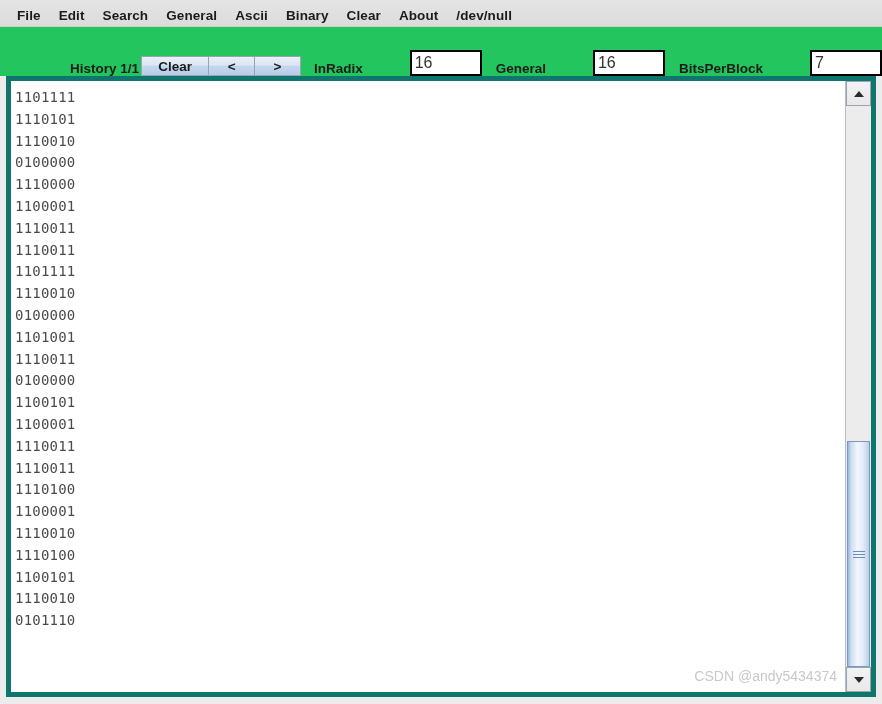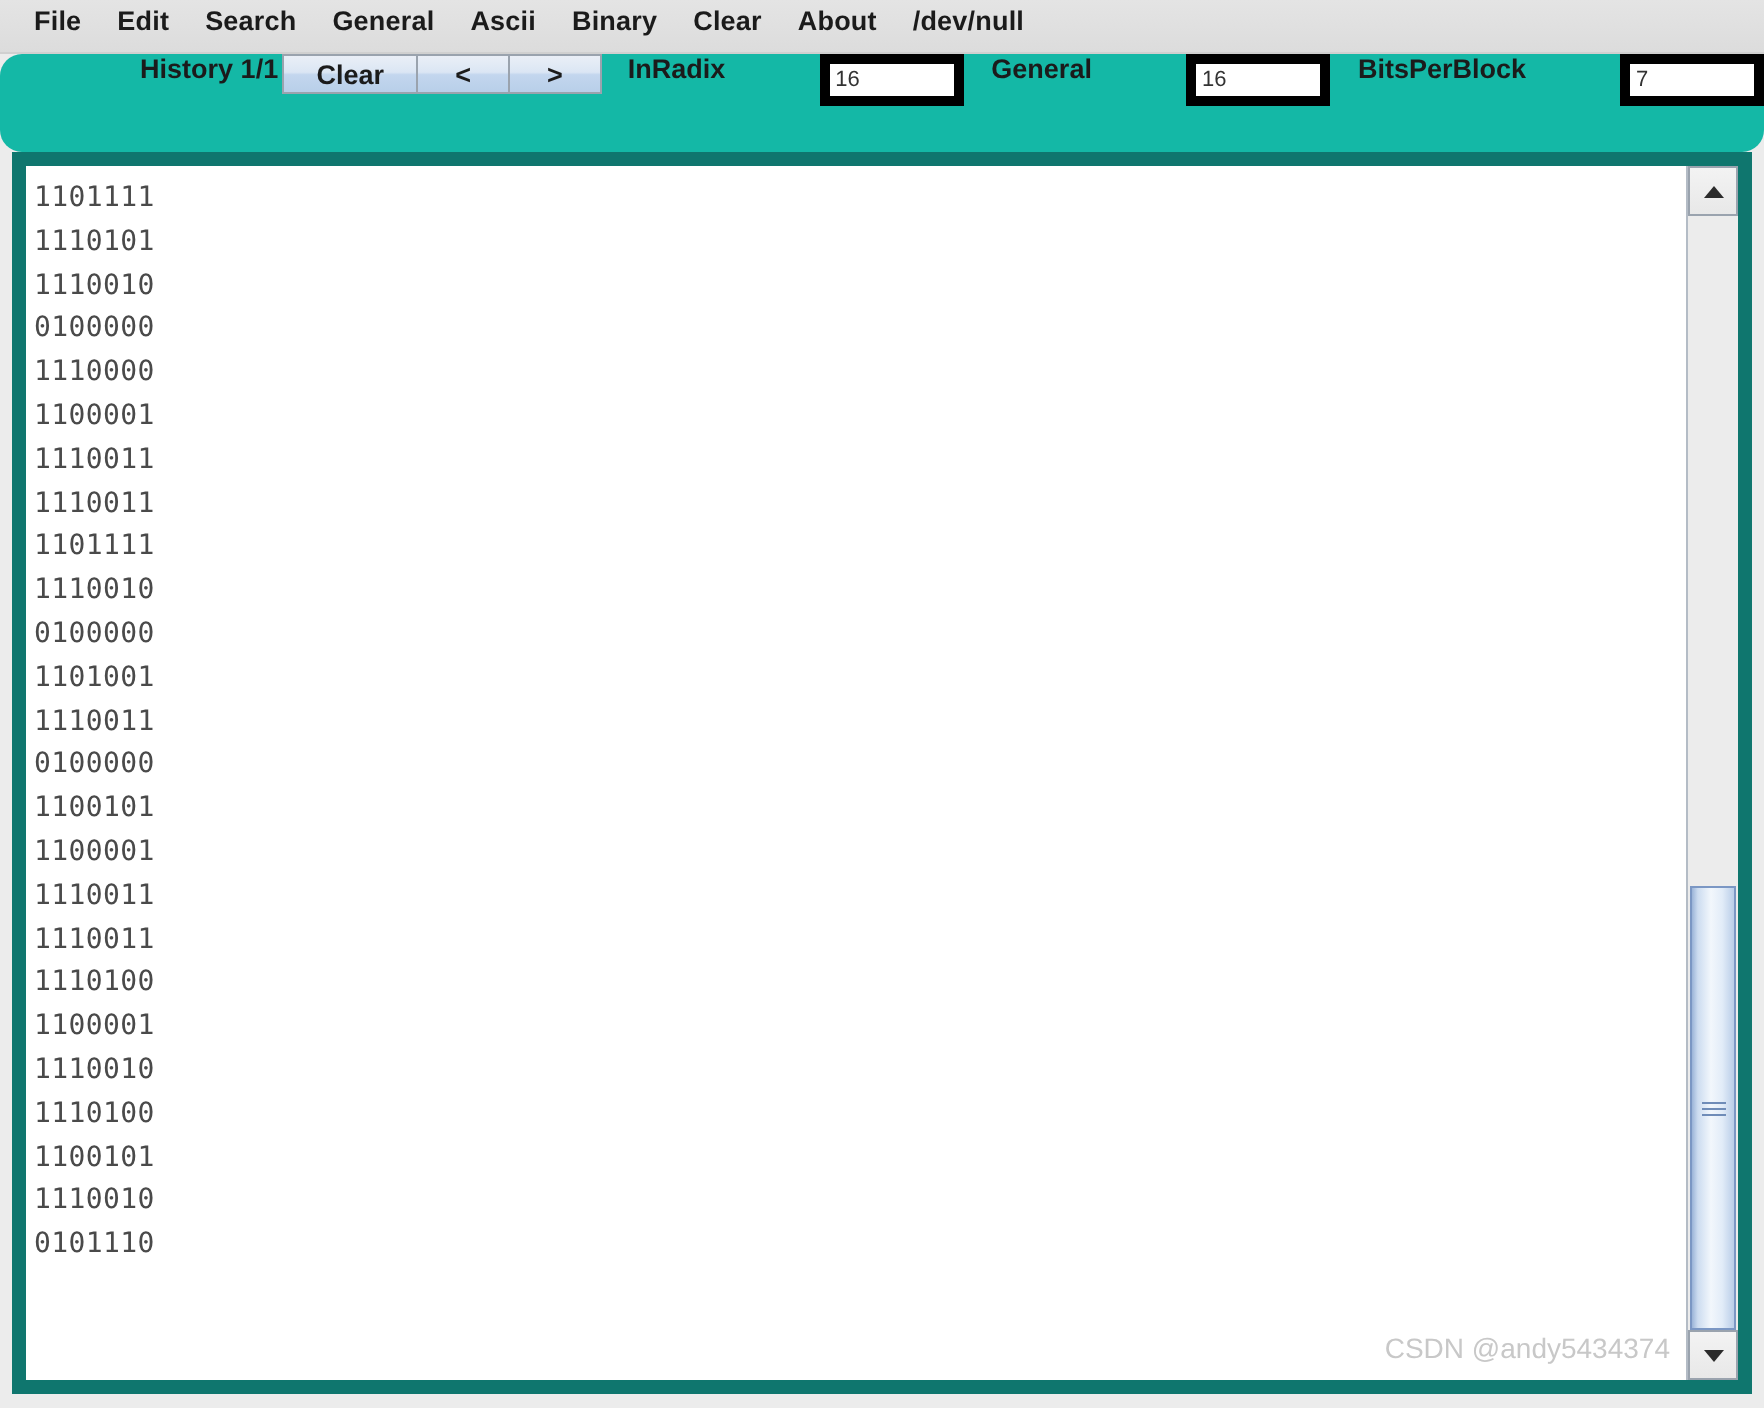--- a/index.html
+++ b/index.html
@@ -13,43 +13,42 @@
     font-family: "Liberation Sans", sans-serif;
     overflow: hidden;
   }
 
   
   .menubar {
     height: 27px;
     background: linear-gradient(to bottom, #e4e4e4 0%, #dcdcdc 100%);
     border-bottom: 1px solid #d0d0d0;
     display: flex;
-    align-items: flex-start;
+    align-items: flex-end;
     padding-left: 8px;
     box-sizing: border-box;
   }
   .menu-item {
     font-size: 13.5px;
     font-weight: bold;
     color: #1b1b1b;
     padding: 3px 9px;
     cursor: default;
     white-space: nowrap;
     letter-spacing: 0.1px;
   }
 
   
   .toolbar {
     height: 49px;
-    background: #14b8a6;
-    display: flex;
-    align-items: flex-start;
+    background: #22c55e;
+    display: flex;
+    align-items: flex-end;
     box-sizing: border-box;
     padding-left: 4px;
-    border-radius: 11px;
   }
   .toolbar-spacer { width: 78px; }
   .history-label {
     font-size: 13.5px;
     font-weight: bold;
     color: #1b1b1b;
     white-space: nowrap;
     margin-right: 2px;
   }
   .btn {
@@ -72,41 +71,41 @@
   .field-label {
     font-size: 13.5px;
     font-weight: bold;
     color: #1b1b1b;
     white-space: nowrap;
     margin-left: 14px;
     margin-right: 5px;
   }
   .field-input {
     height: 26px;
-    border: 5px solid #000000;
+    border: 2px solid #000000;
     background: #ffffff;
     font-family: "Liberation Sans", sans-serif;
-    font-size: 11px;
+    font-size: 16px;
     color: #333333;
     padding: 0 3px;
     box-sizing: border-box;
     outline: none;
     margin-left: 42px;
   }
   .inradix-input { width: 72px; }
   .outradix-input { width: 72px; }
   .bits-input { width: 72px; }
 
   
   .content-wrap {
     position: relative;
     margin: 0 6px 0 6px;
     height: 621px;
     box-sizing: border-box;
-    border: 7px solid #0f766e;
+    border: 5px solid #0f766e;
     background: #ffffff;
     display: flex;
   }
   .text-area {
     flex: 1;
     overflow: hidden;
     padding: 6px 0 0 4px;
     box-sizing: border-box;
     position: relative;
   }

